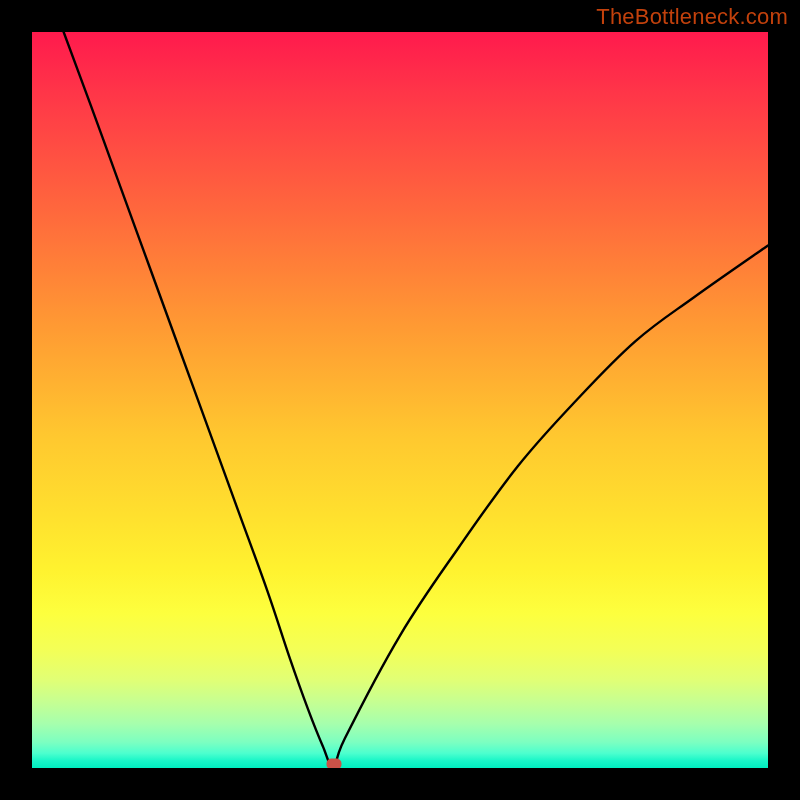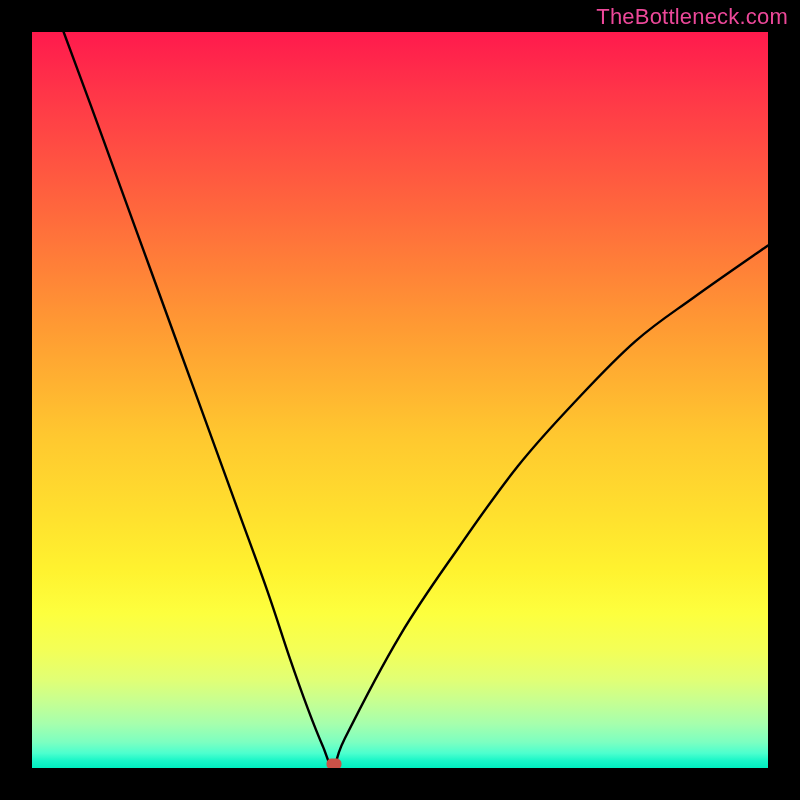--- a/index.html
+++ b/index.html
@@ -53,21 +53,21 @@
       #4cffce 98%,
       #19f6c8 99%,
       #00eec0 100%
     );
   }
 
   .watermark {
     position: absolute;
     top: 4px;
     right: 12px;
-    color: #ec4899;
+    color: #c2410c;
     font-size: 22px;
     letter-spacing: 0.2px;
     font-weight: 500;
     user-select: none;
   }
 
   svg.curve {
     position: absolute;
     left: 0;
     top: 0;

